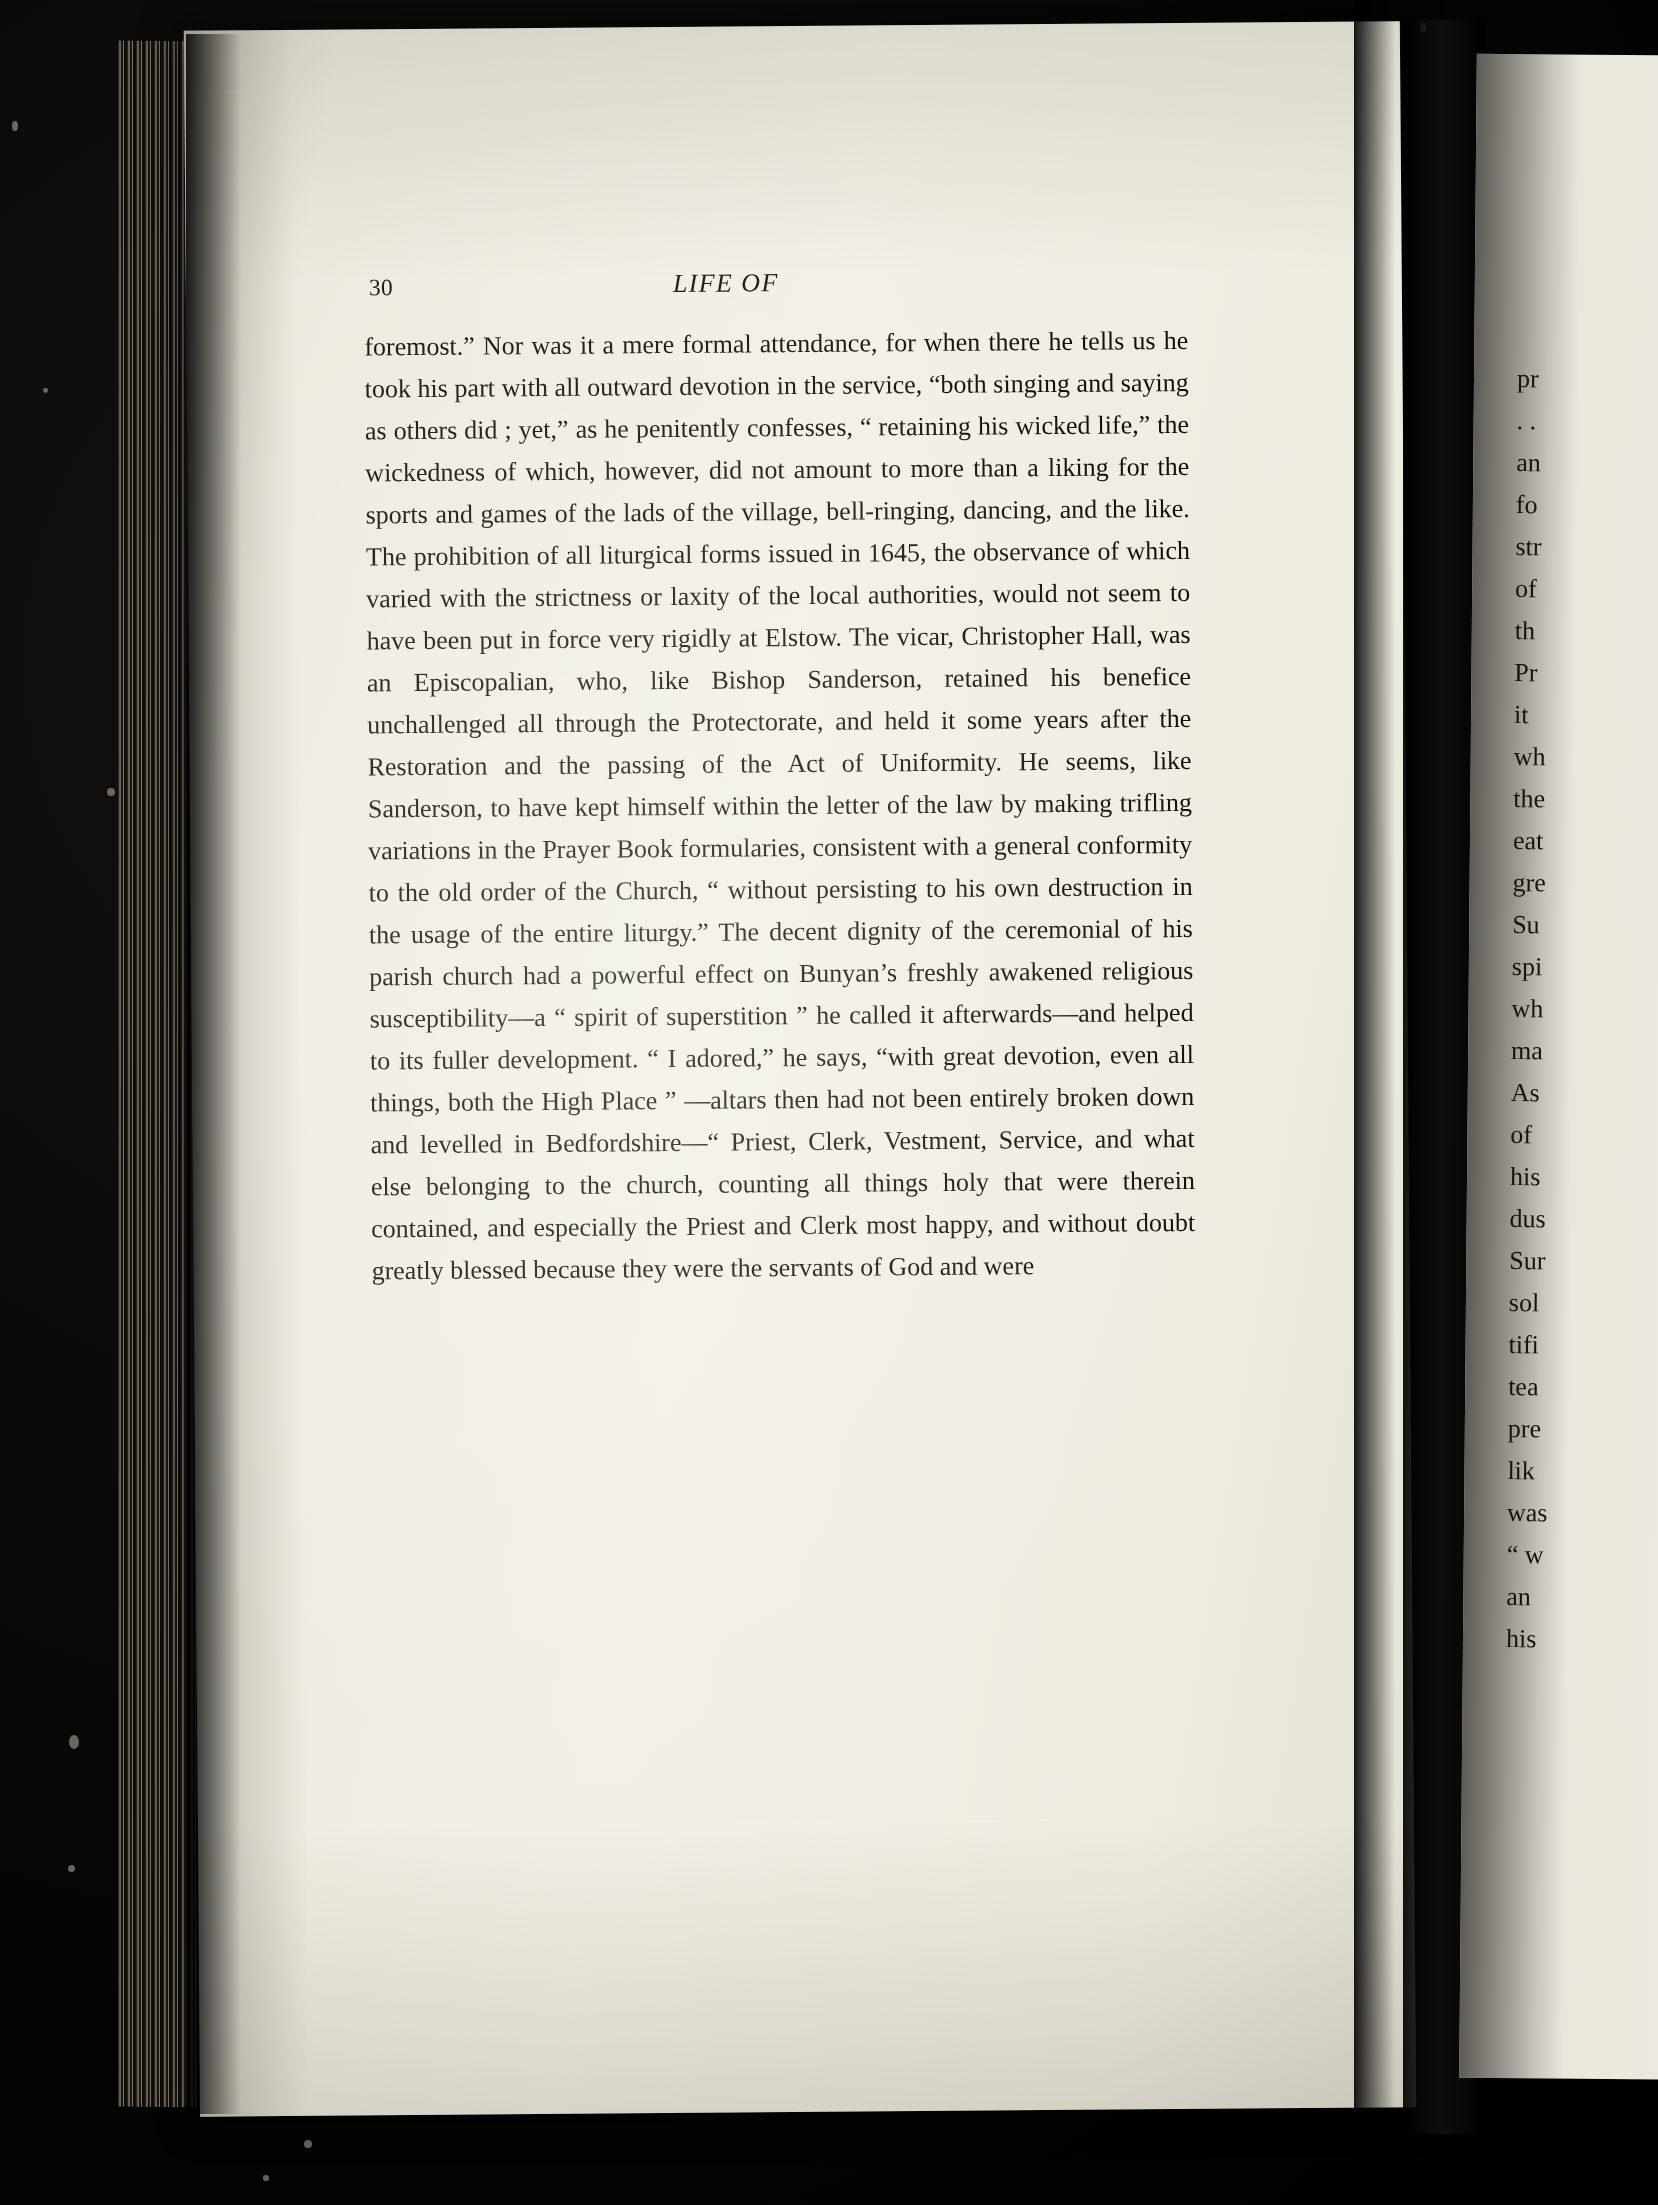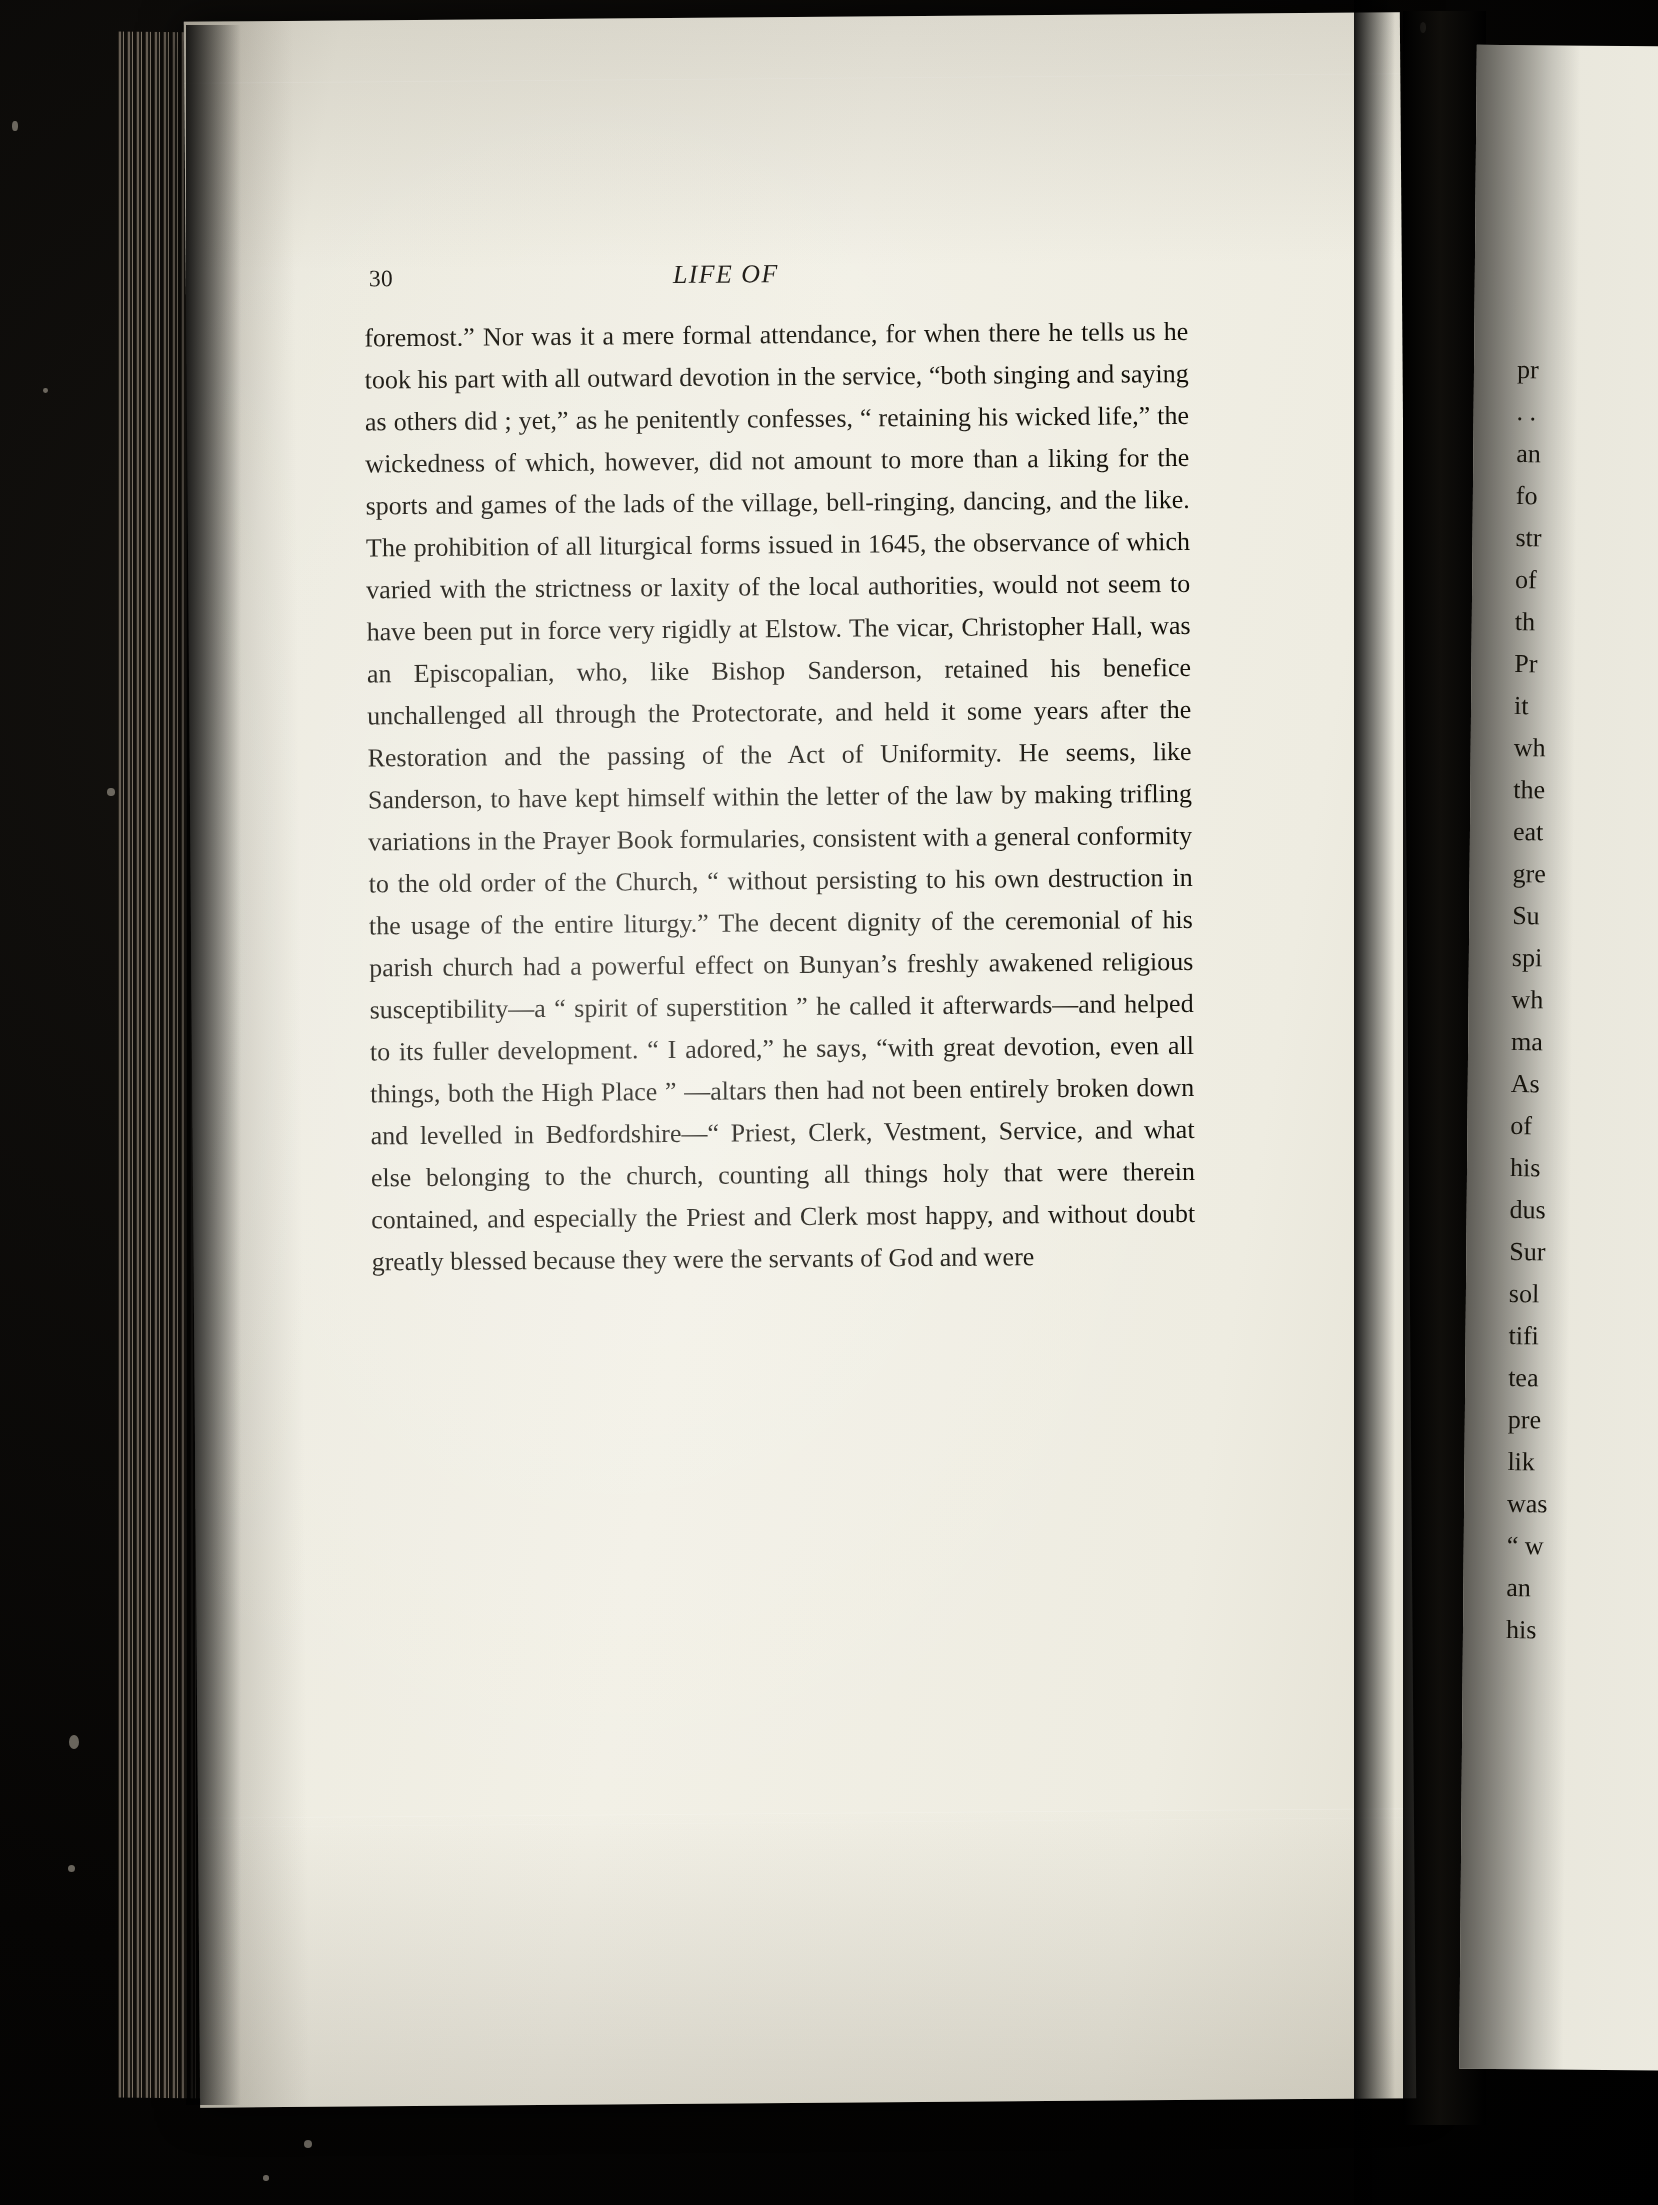--- a/index.html
+++ b/index.html
@@ -28,21 +28,21 @@
     position: absolute;
     background: #b9b2a4;
     border-radius: 50%;
     opacity: .55;
   }
 
   
   #book-block {
     position: absolute;
     left: 104px;
-    top: 32px;
+    top: 41px;
     width: 1361px;
     height: 2080px;
   }
 
   
   #page-edges {
     position: absolute;
     left: 14px;
     top: 0px;
     width: 90px;

